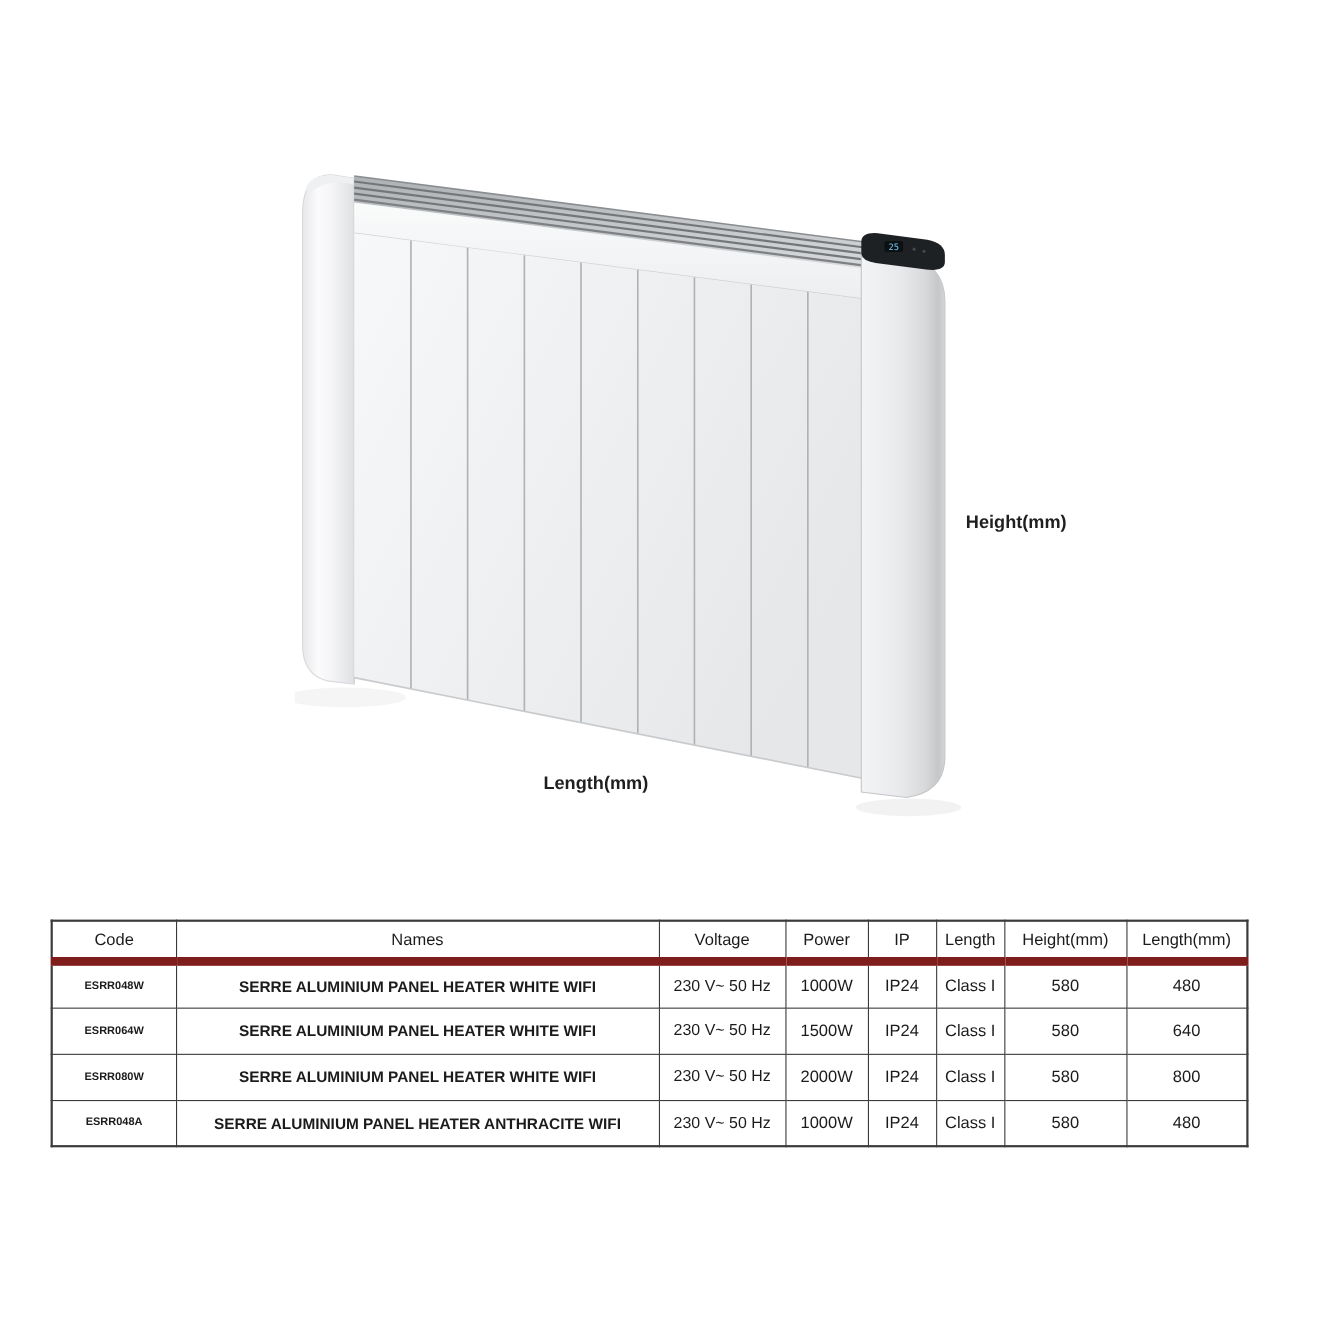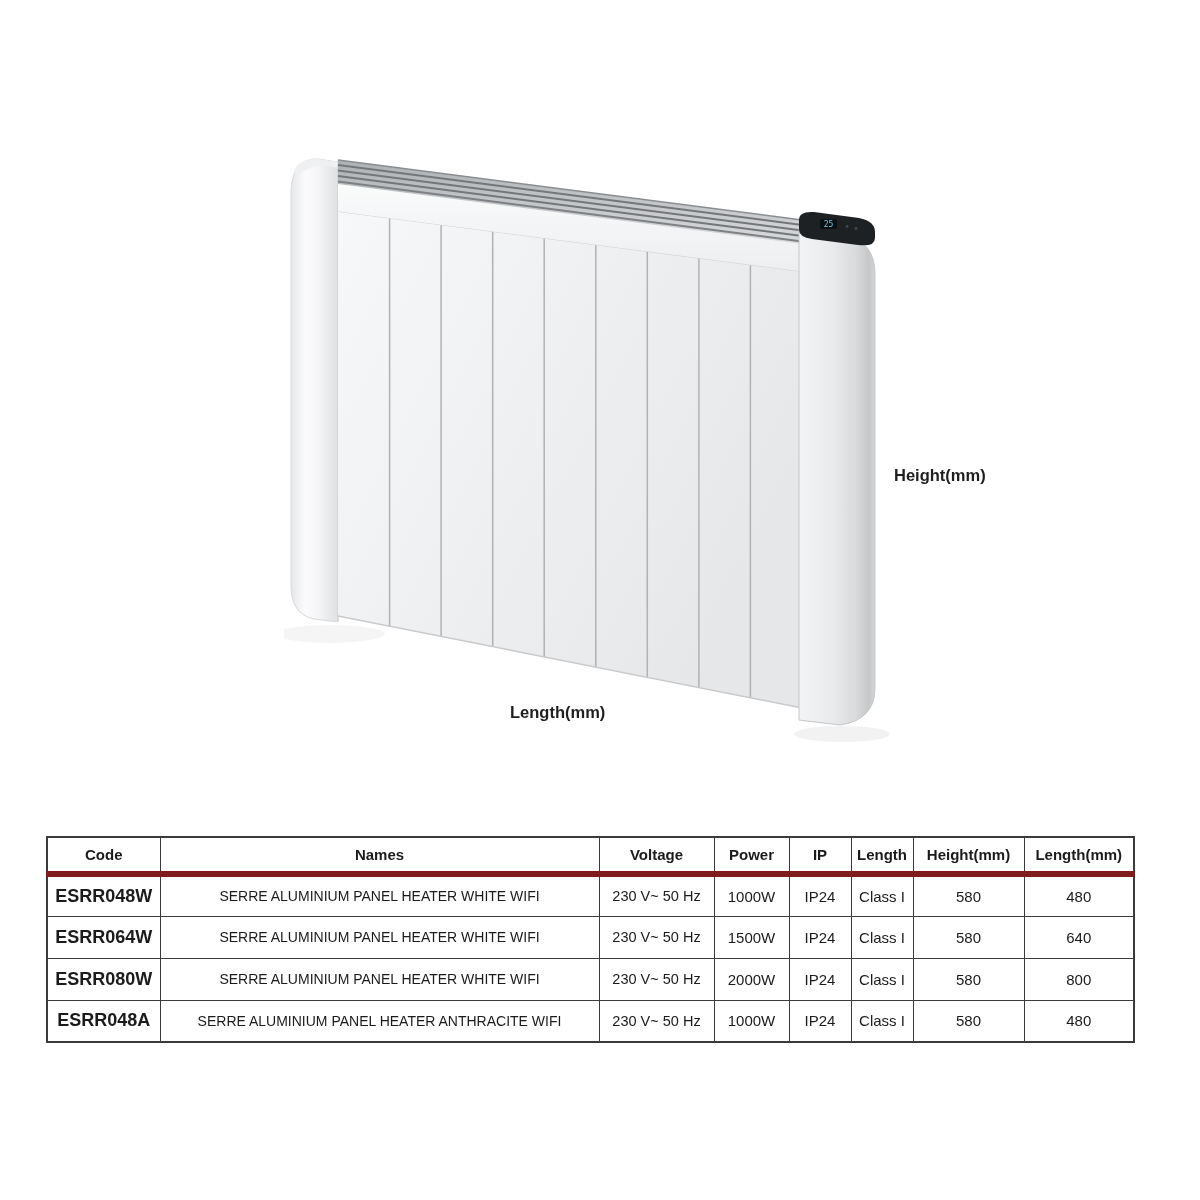--- a/index.html
+++ b/index.html
@@ -9,21 +9,21 @@
   }
   body {
     width: 1200px;
     height: 1200px;
     position: relative;
     font-family: "Liberation Sans", sans-serif;
     color: #1b1b1b;
   }
   .figure-area {
     position: absolute;
-    left: 16px; top: 0;
+    left: 0; top: 0;
     width: 1026px; height: 800px;
   }
   .heater-svg {
     position: absolute;
     left: 268px; top: 148px;
     width: 610px; height: 600px;
   }
   .dim-label {
     position: absolute;
     font-weight: bold;
@@ -48,26 +48,26 @@
     text-align: center;
     vertical-align: middle;
     padding: 0 2px;
     overflow: hidden;
     white-space: nowrap;
   }
   table.spec thead tr { height: 37px; }
   table.spec tbody tr { height: 42px; }
   table.spec th {
     font-size: 15px;
-    font-weight: bold;
-    border-bottom: 6px solid #7f1d1d;
+    font-weight: normal;
+    border-bottom: 8px solid #7f1d1d;
     margin-left: 28px;
   }
-  td.c-code  { font-size: 18px; font-weight: bold; }
-  td.c-name  { font-size: 14px; font-weight: normal; }
+  td.c-code  { font-size: 10px; font-weight: bold; }
+  td.c-name  { font-size: 14px; font-weight: bold; }
   td.c-volt  { font-size: 14.5px; font-weight: normal; }
   td.c-pow, td.c-ip, td.c-class, td.c-h, td.c-l {
     font-size: 15px; font-weight: normal;
   }
 </style>
 </head>
 <body>
 
 <div class="figure-area">
 

